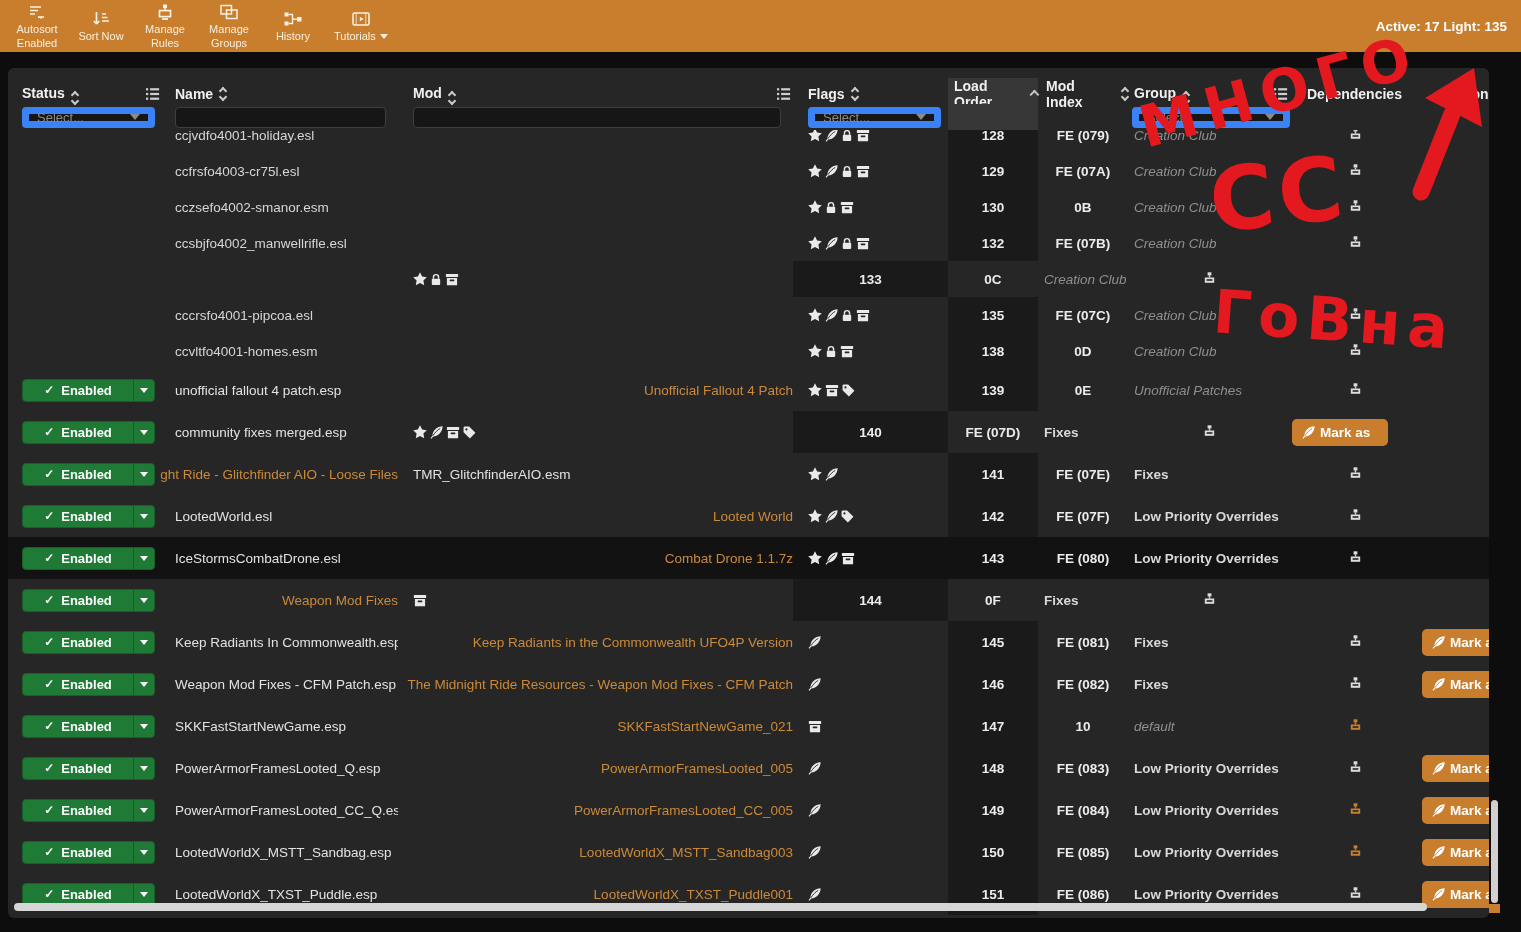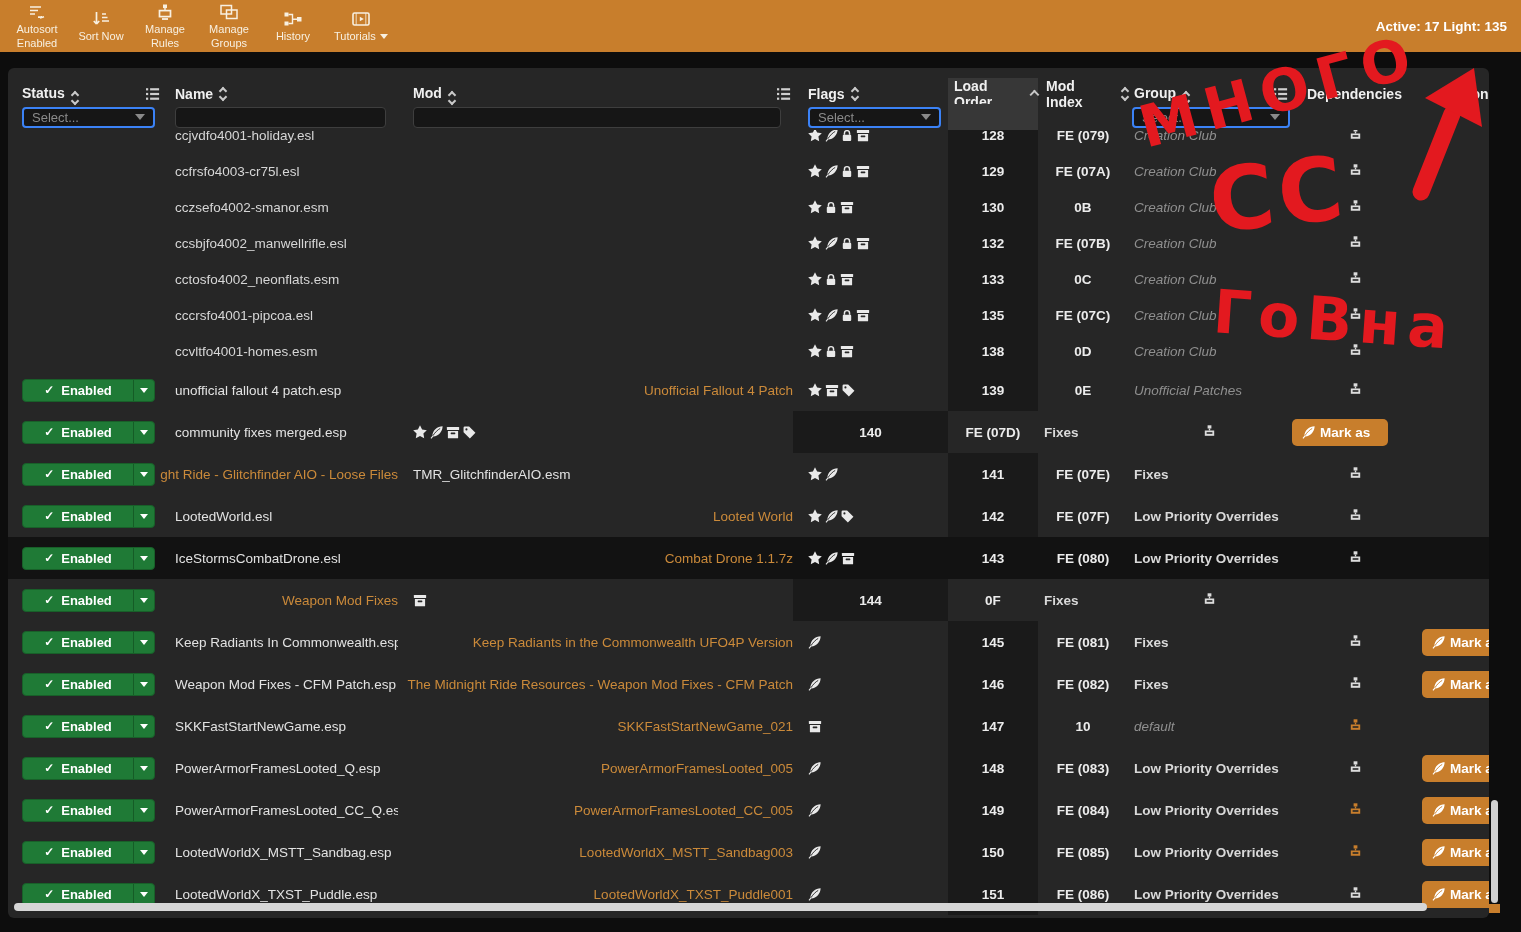--- a/index.html
+++ b/index.html
@@ -37,21 +37,21 @@
 
   .sort2 { display:inline-flex; flex-direction:column; margin-left:7px; gap:2px; }
   .chev { width:6px; height:6px; border-left:2px solid #c9c9c9; border-top:2px solid #c9c9c9; display:inline-block;}
   .chev.up { transform:rotate(45deg); }
   .chev.dn { transform:rotate(225deg); margin-top:-2px;}
   .chev.single { margin-left:8px; width:7px; height:7px; }
 
   .frow { height:26px; align-items:center; }
   .fcell { display:flex; align-items:center; height:100%; }
   .fc-lo { background:#373737; }
-  .sel { background:#161616; border:2px solid #3b82f6; border-radius:4px; height:21px;
+  .sel { background:#161616; border:7px solid #3b82f6; border-radius:4px; height:21px;
     display:flex; align-items:center; justify-content:space-between; color:#8a8a8a;
     font-size:13px; padding:0 8px; cursor:pointer; }
   .sel .tri { width:0; height:0; border-left:5px solid transparent; border-right:5px solid transparent;
     border-top:6px solid #8a8a8a; }
   .inp { background:#161616; border:1px solid #3e3e3e; border-radius:4px; height:21px;
     color:#ddd; font-size:13px; padding:0 7px; width:100%; outline:none;}
 
   
   .rows-viewport { position:relative; height:788px; overflow:hidden; }
   .rows { margin-top:-13px; }
@@ -459,21 +459,20 @@
                 <path d="M7.5 3.5v2" stroke="currentColor" stroke-width="1.4"></path>
                 <path fill="currentColor" d="M2.8 5.5h9.4v5.3H2.8z"></path>
                 <rect x="4.6" y="7.2" width="5.8" height="1.6" fill="#262626"></rect>
               </svg>
             </span>
           </div>
     <div class="cell c-act"></div>
   </div>
         <div class="grid row cc">
     <div class="cell c-status"></div>
-    <div class="cell c-name">cctosfo4002_neonflats.esm</div>
     <div class="cell c-mod"></div>
     <div class="cell c-flags">
             <span class="fl">
               <svg viewBox="0 0 14 14" width="14" height="14">
                 <path fill="currentColor" d="M7 .3l2.1 4.3 4.7.7-3.4 3.3.8 4.7L7 11.1 2.8 13.3l.8-4.7L.2 5.3l4.7-.7z"></path>
               </svg>
             </span>
             <span class="fl">
               <svg viewBox="0 0 14 14" width="12" height="13">
                 <path fill="none" stroke="currentColor" stroke-width="1.7" d="M4 6.2V4.3a3 3 0 016 0v1.9"></path>

